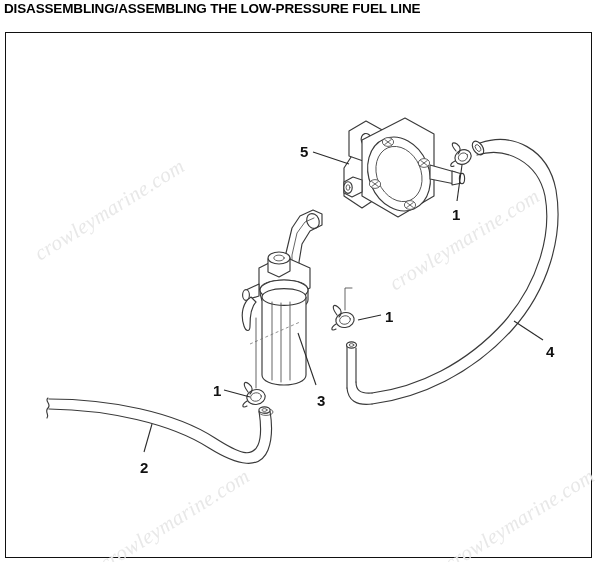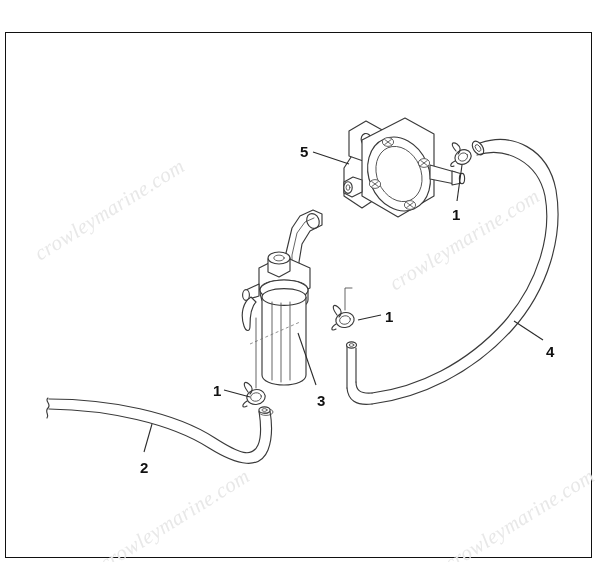--- a/index.html
+++ b/index.html
@@ -66,20 +66,21 @@
     font-family: "Liberation Sans", sans-serif;
     color: #111111;
     line-height: 15px;
   }
 </style>
 </head>
 <body>
 
 <div id="page">
 
+  <div class="page-title">DISASSEMBLING/ASSEMBLING THE LOW-PRESSURE FUEL LINE</div>
 
   <div class="diagram-frame"></div>
 
   <div class="diagram-canvas">
     <svg width="600" height="562" viewBox="0 0 600 562">
       <defs>
         <style>
           .ln { fill:none; stroke:#3a3a3a; stroke-width:1.15; stroke-linecap:round; stroke-linejoin:round; }
           .ln-t { fill:none; stroke:#4a4a4a; stroke-width:0.85; stroke-linecap:round; stroke-linejoin:round; }
           .ln-d { fill:none; stroke:#777; stroke-width:0.8; stroke-dasharray:3 2.6; }

